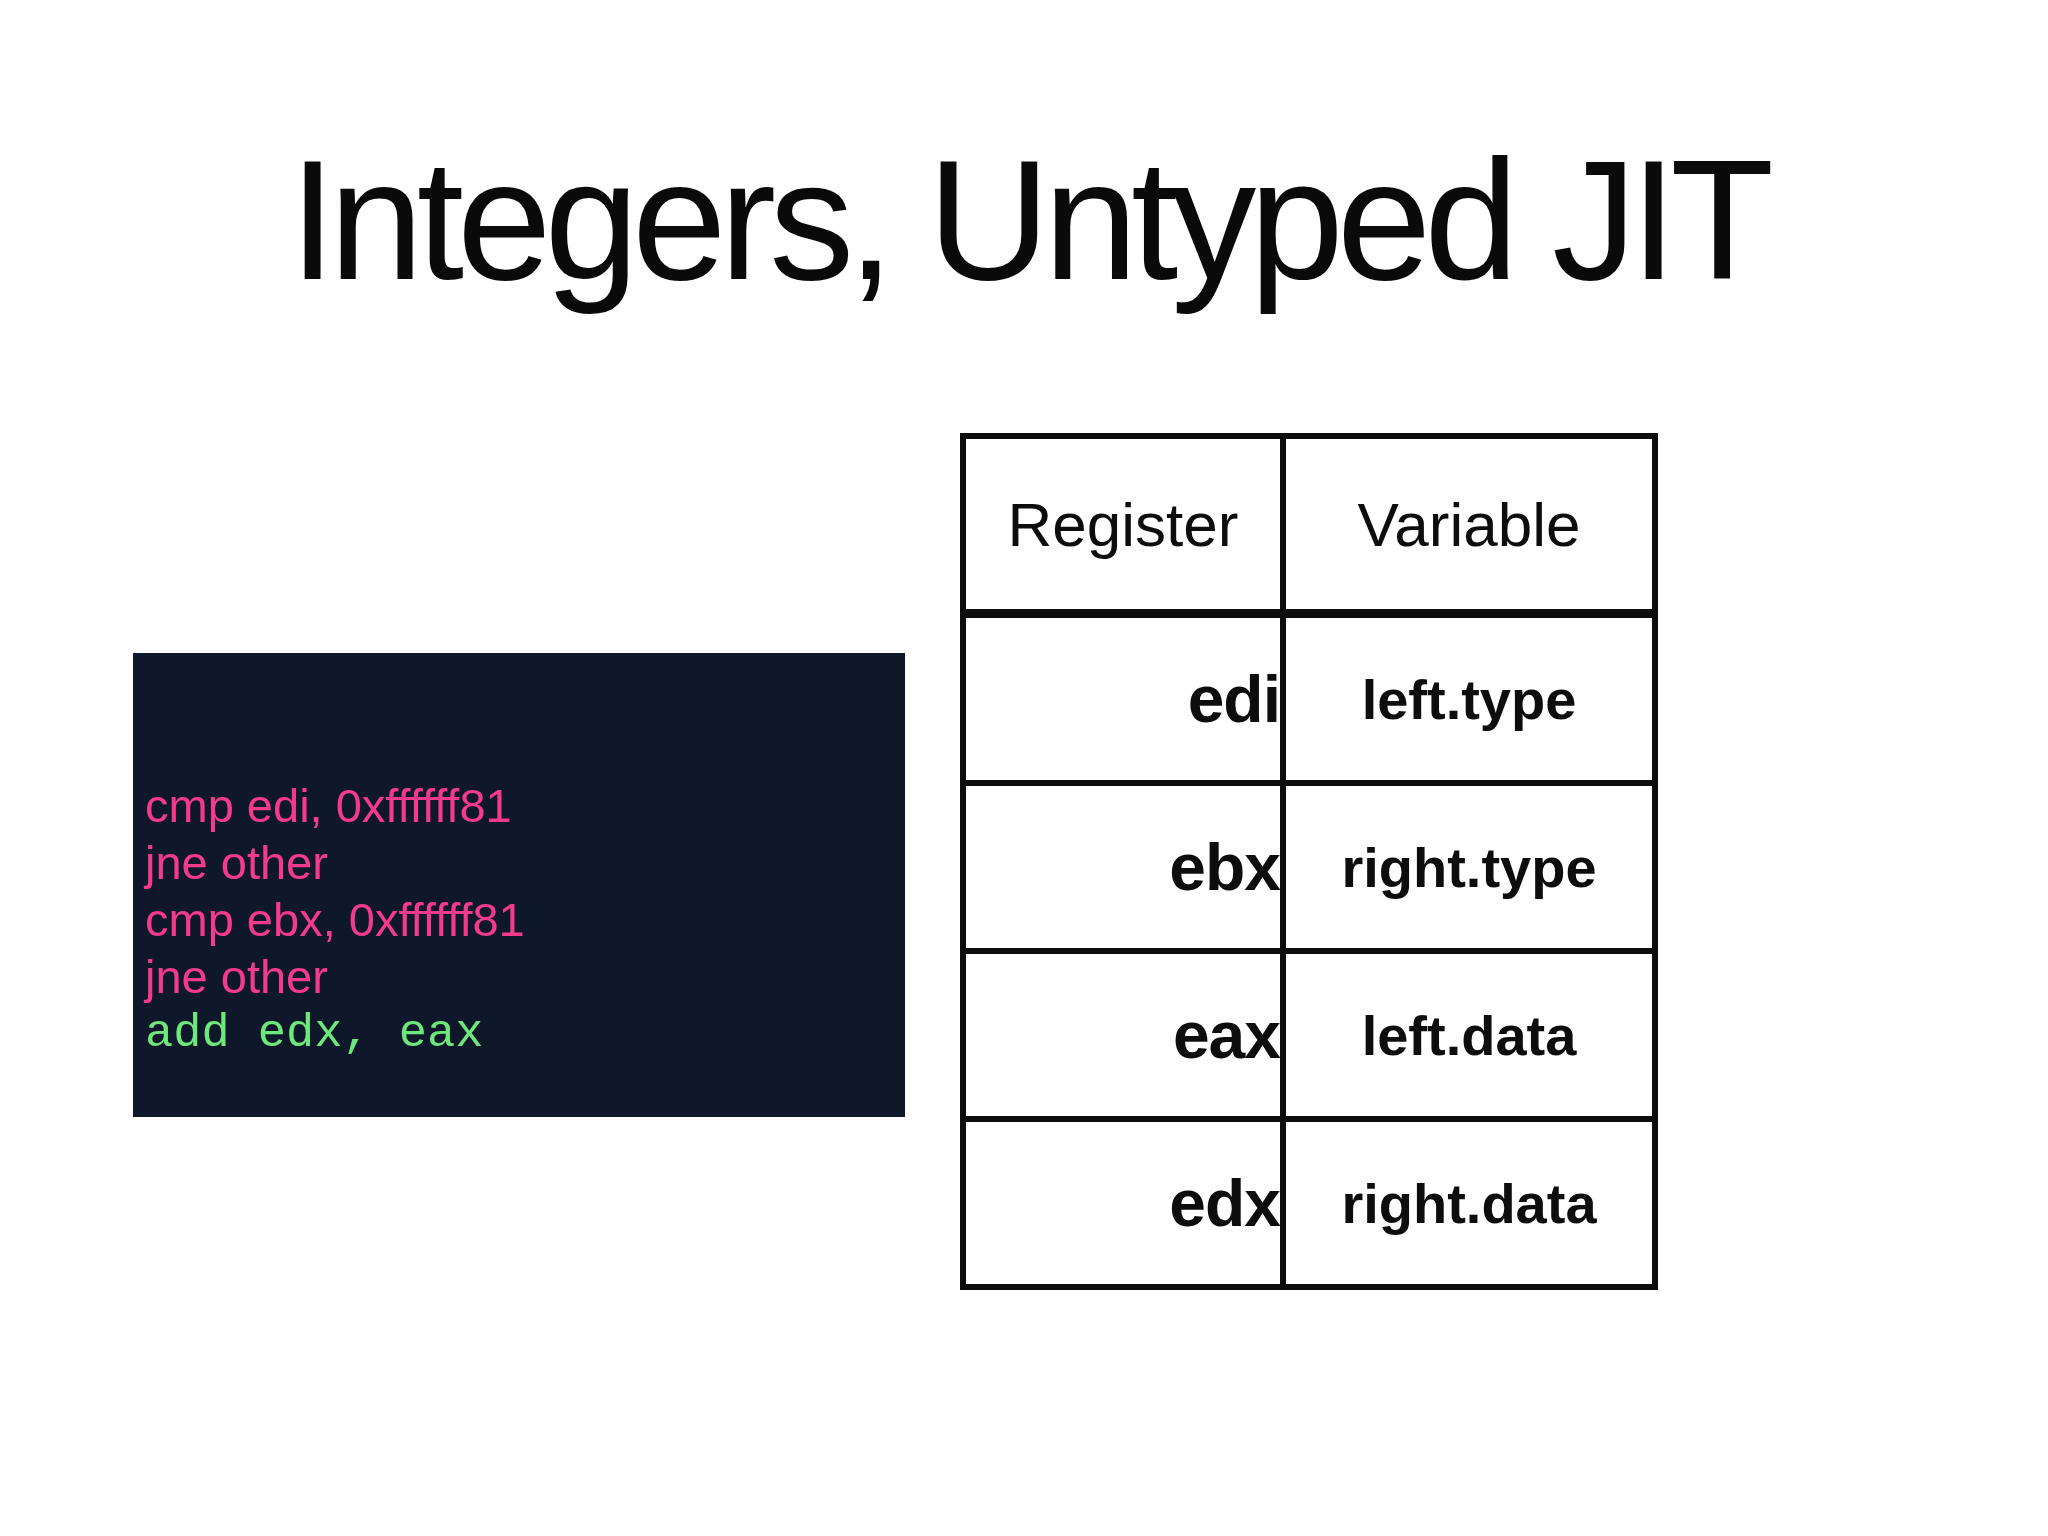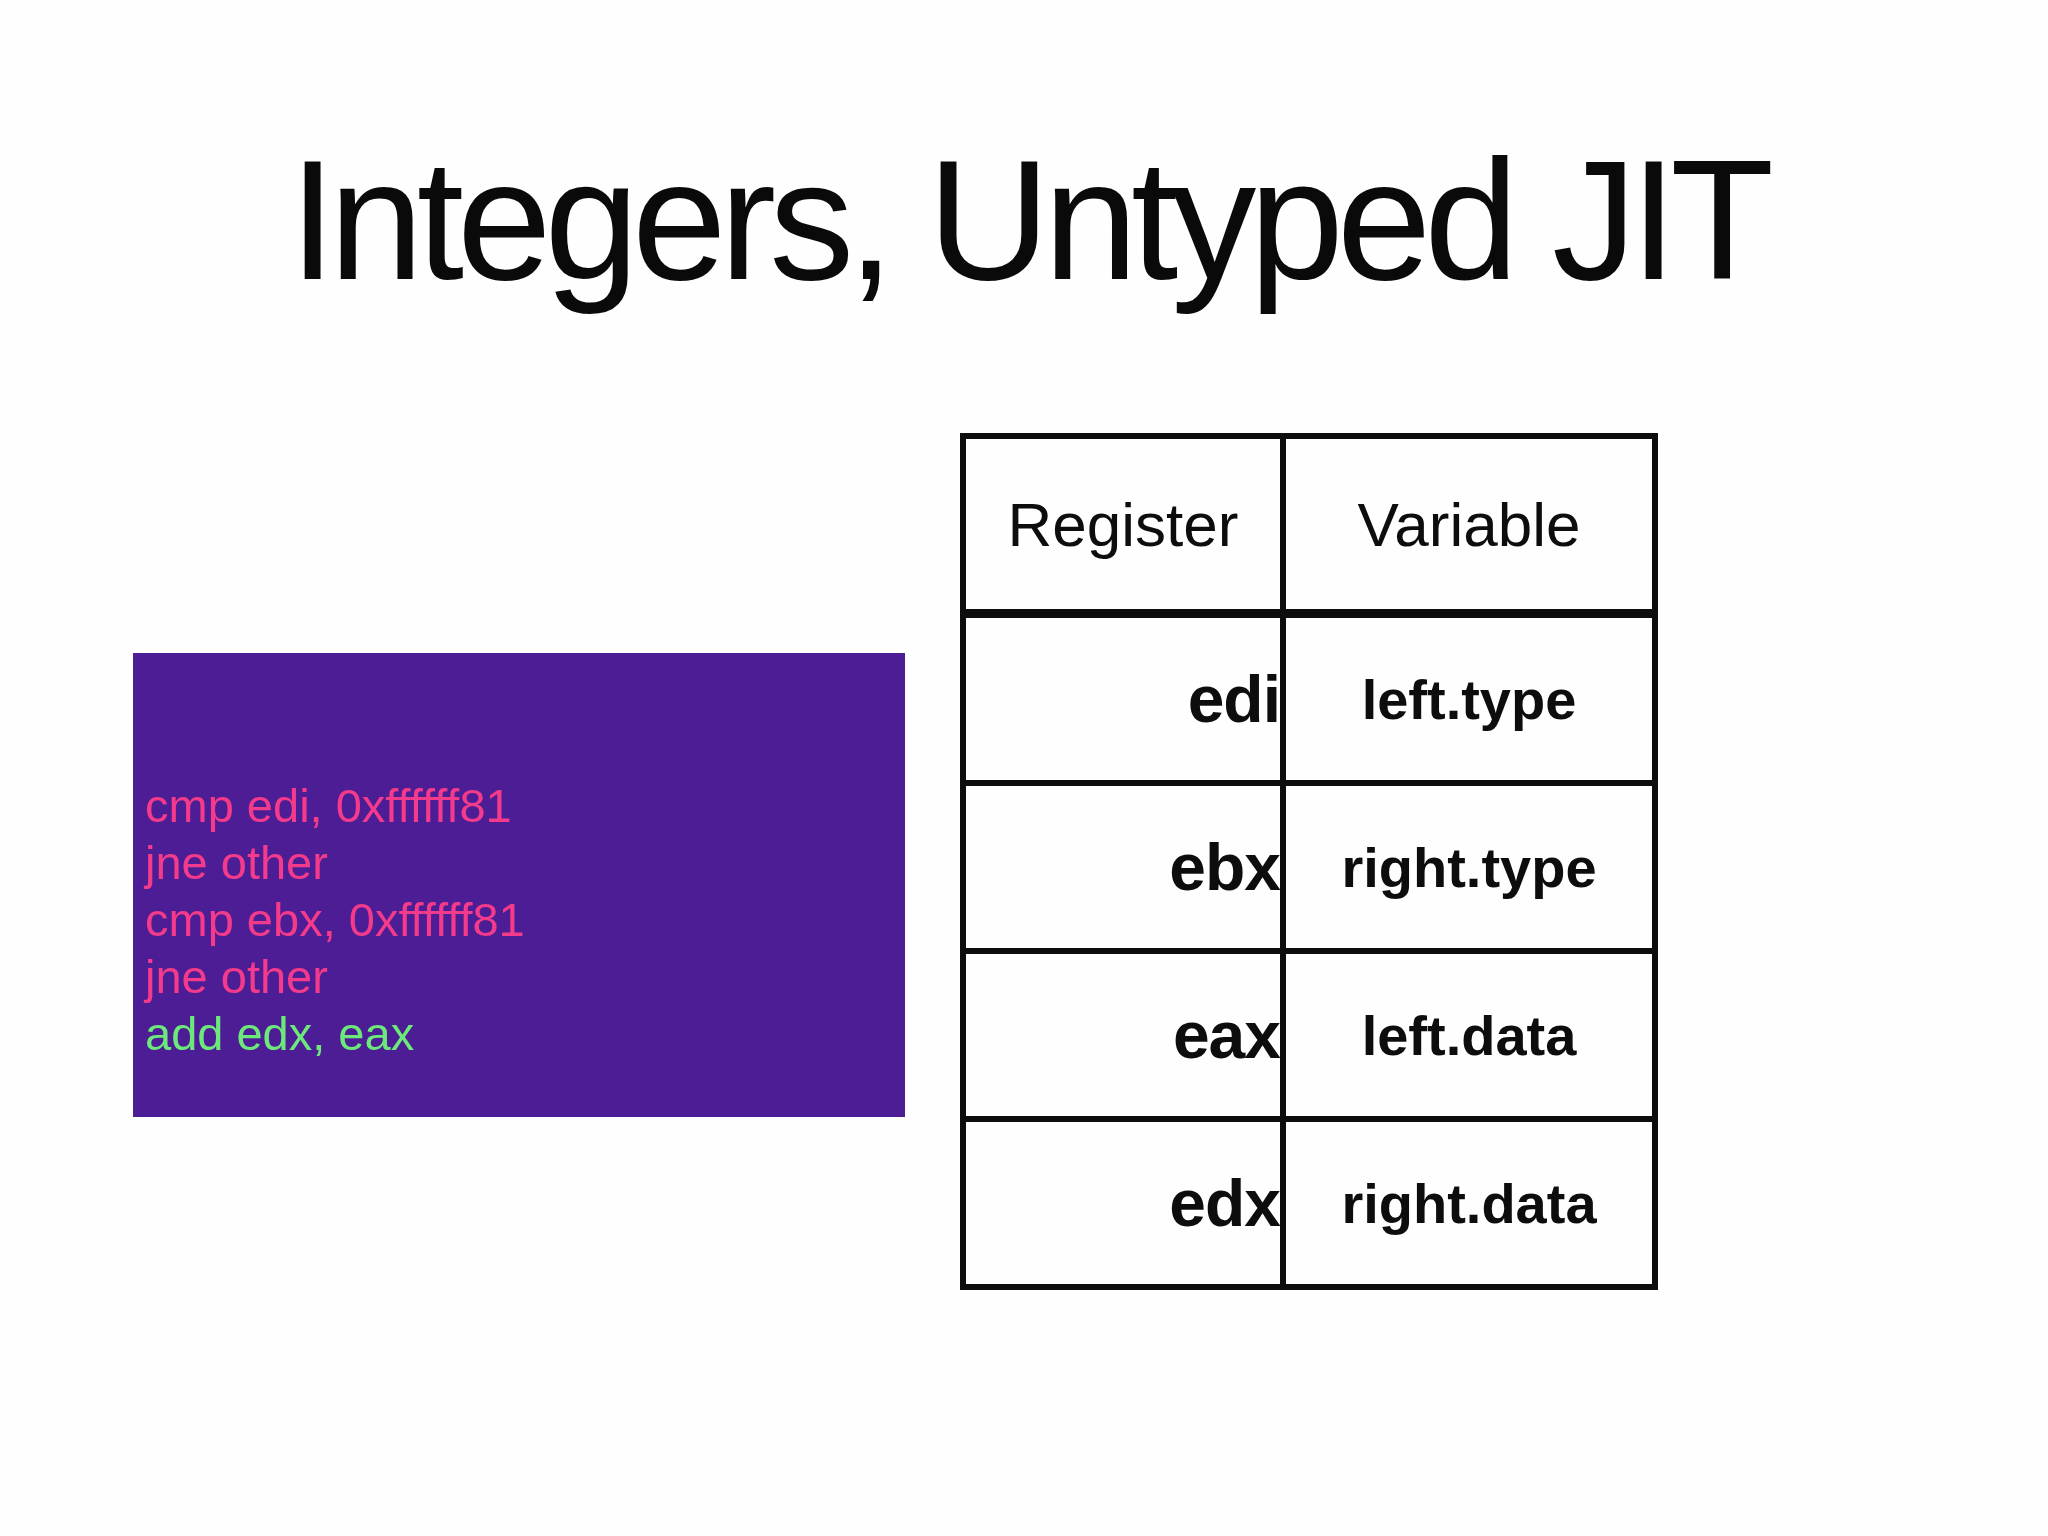--- a/index.html
+++ b/index.html
@@ -30,31 +30,31 @@
     letter-spacing: -7px;
     color: #0a0a0a;
     white-space: nowrap;
   }
   .code-block {
     position: absolute;
     left: 133px;
     top: 653px;
     width: 772px;
     height: 464px;
-    background: #4c1d95;
+    background: #0f172a;
     box-sizing: border-box;
     padding: 124px 0 0 12px;
   }
   .code-line {
     font-size: 47px;
     line-height: 57px;
     white-space: pre;
   }
   .code-line.pink { color: #f43a8a; }
-  .code-line.green { color: #6de87a; }
+  .code-line.green { color: #6de87a; font-family: Liberation Mono, monospace; }
   .reg-table {
     position: absolute;
     left: 960px;
     top: 433px;
     border-collapse: collapse;
     table-layout: fixed;
     background: #fefefe;
     border-radius: 18px;
   }
   .reg-table th, .reg-table td {

